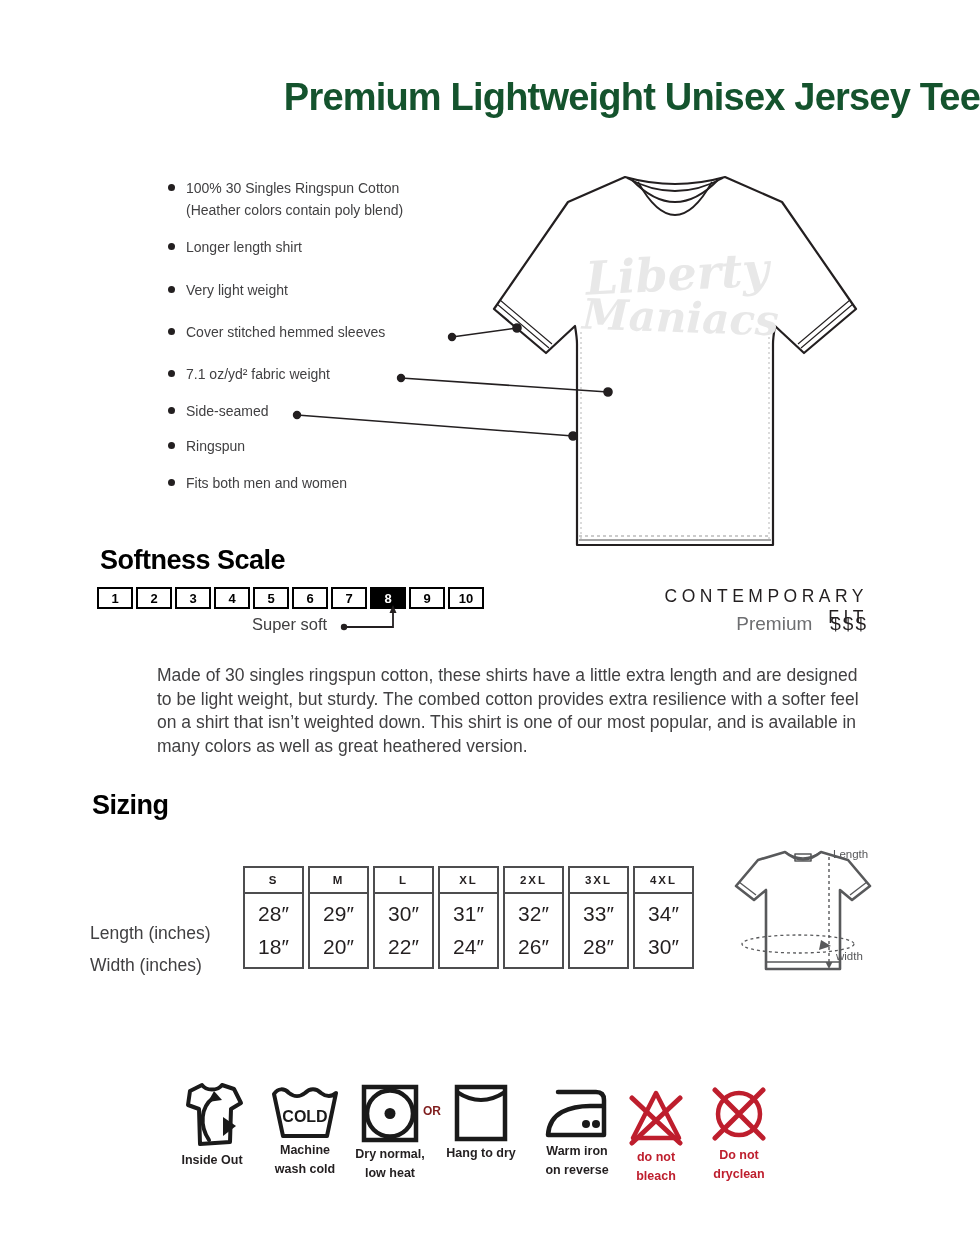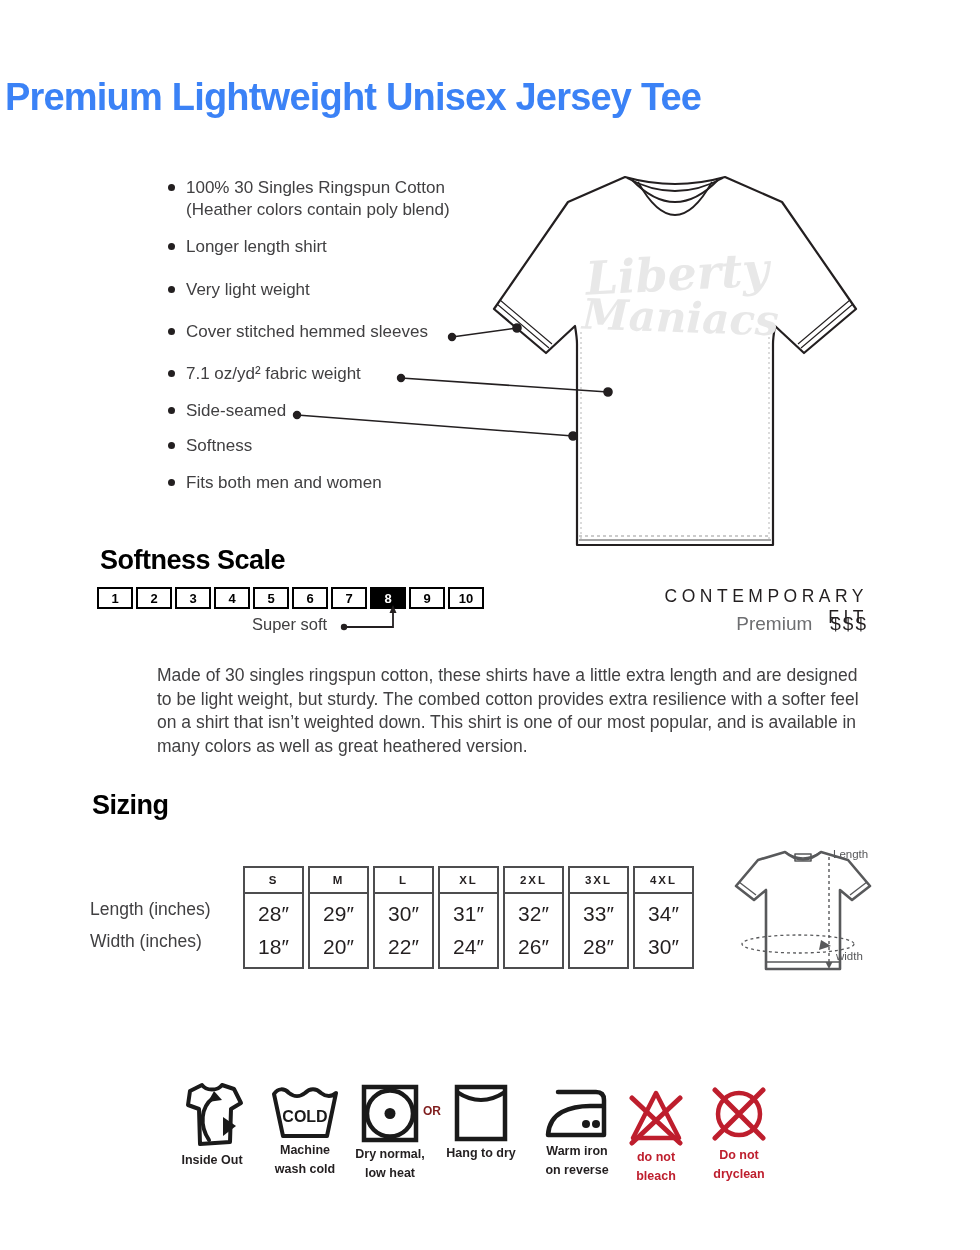--- a/index.html
+++ b/index.html
@@ -5,28 +5,28 @@
   * { margin:0; padding:0; box-sizing:border-box; }
   body { background:#ffffff; }
   .page {
     position:relative; width:980px; height:1250px; background:#ffffff;
     font-family:"Liberation Sans", sans-serif; color:#231f20; overflow:hidden;
   }
   .abs { position:absolute; }
   .hd { font-weight:800; color:#000; letter-spacing:-0.5px; }
 
   .page-title {
-    left:5px; right:0; top:76px; text-align:left;
-    font-size:38px; font-weight:800; letter-spacing:-0.8px; color:#3b82f6;
+    left:12px; right:0; top:76px; text-align:right;
+    font-size:38px; font-weight:800; letter-spacing:-0.8px; color:#14532d;
   }
 
   
   .feat { left:168px; width:330px; display:flex; gap:11px; align-items:flex-start; }
   .feat .dot { width:7px; height:7px; border-radius:50%; background:#231f20; margin-top:7px; flex:0 0 auto; }
-  .feat .txt { font-size:17px; line-height:22px; font-weight:300; color:#414042; }
+  .feat .txt { font-size:14px; line-height:22px; font-weight:300; color:#414042; }
 
   
   .scale-row { left:97px; top:587px; display:flex; gap:3px; }
   .scale-box {
     width:36px; height:22px; border:2.5px solid #000; background:#fff;
     display:flex; align-items:center; justify-content:center;
     font-size:13px; font-weight:bold; color:#000;
   }
   .scale-box.active { background:#000; color:#fff; }
   .soft-note { left:252px; top:615px; font-size:16.5px; font-weight:300; color:#414042; }
@@ -37,21 +37,21 @@
   .fit-sub { left:600px; top:613px; width:268px; display:flex; justify-content:flex-end; align-items:baseline; gap:18px; }
   .fit-tier { font-size:19px; font-weight:300; color:#6d6e71; }
   .fit-price { font-size:19px; font-weight:300; letter-spacing:2px; color:#231f20; }
 
   .descr { left:157px; top:664px; width:714px; font-size:17.5px; line-height:23.5px;
     font-weight:300; color:#414042; }
 
   .sizing-heading { left:92px; top:790px; font-size:27px; }
   .softness-heading { left:100px; top:545px; font-size:27px; }
 
-  .row-label { left:90px; font-size:17.5px; font-weight:300; color:#414042; }
+  .row-label { left:90px; font-size:17.5px; font-weight:300; color:#414042;margin-top:24px; }
 
   .size-table { left:243px; top:866px; display:flex; gap:4px; }
   .size-col { width:61px; border:2px solid #4d4d4f; background:#fff; }
   .size-head { height:26px; border-bottom:2px solid #4d4d4f; display:flex; align-items:center;
     justify-content:center; font-size:11.5px; font-weight:bold; letter-spacing:2px; color:#231f20; }
   .size-body { height:73px; display:flex; flex-direction:column; justify-content:space-evenly;
     align-items:center; font-size:21px; font-weight:300; color:#231f20; }
 
   .care-note { left:0; right:0; top:1022px; text-align:center; font-size:15.5px;
     font-weight:300; color:#4d4e50; }
@@ -93,21 +93,21 @@
   <div class="abs feat" style="top:363px">
     <span class="dot"></span>
     <span class="txt">7.1 oz/yd² fabric weight</span>
   </div>
   <div class="abs feat" style="top:400px">
     <span class="dot"></span>
     <span class="txt">Side-seamed</span>
   </div>
   <div class="abs feat" style="top:435px">
     <span class="dot"></span>
-    <span class="txt">Softness</span>
+    <span class="txt">Ringspun</span>
   </div>
   <div class="abs feat" style="top:472px">
     <span class="dot"></span>
     <span class="txt">Fits both men and women</span>
   </div>
 
   <svg class="abs" style="left:488px; top:160px" width="420" height="392" viewBox="0 0 420 392">
     <g fill="none" stroke="#231f20" stroke-width="2.2" stroke-linejoin="round">
       <path fill="#ffffff" d="M 137 17
         L 80 42 L 6 149 L 58 193 L 87 166

